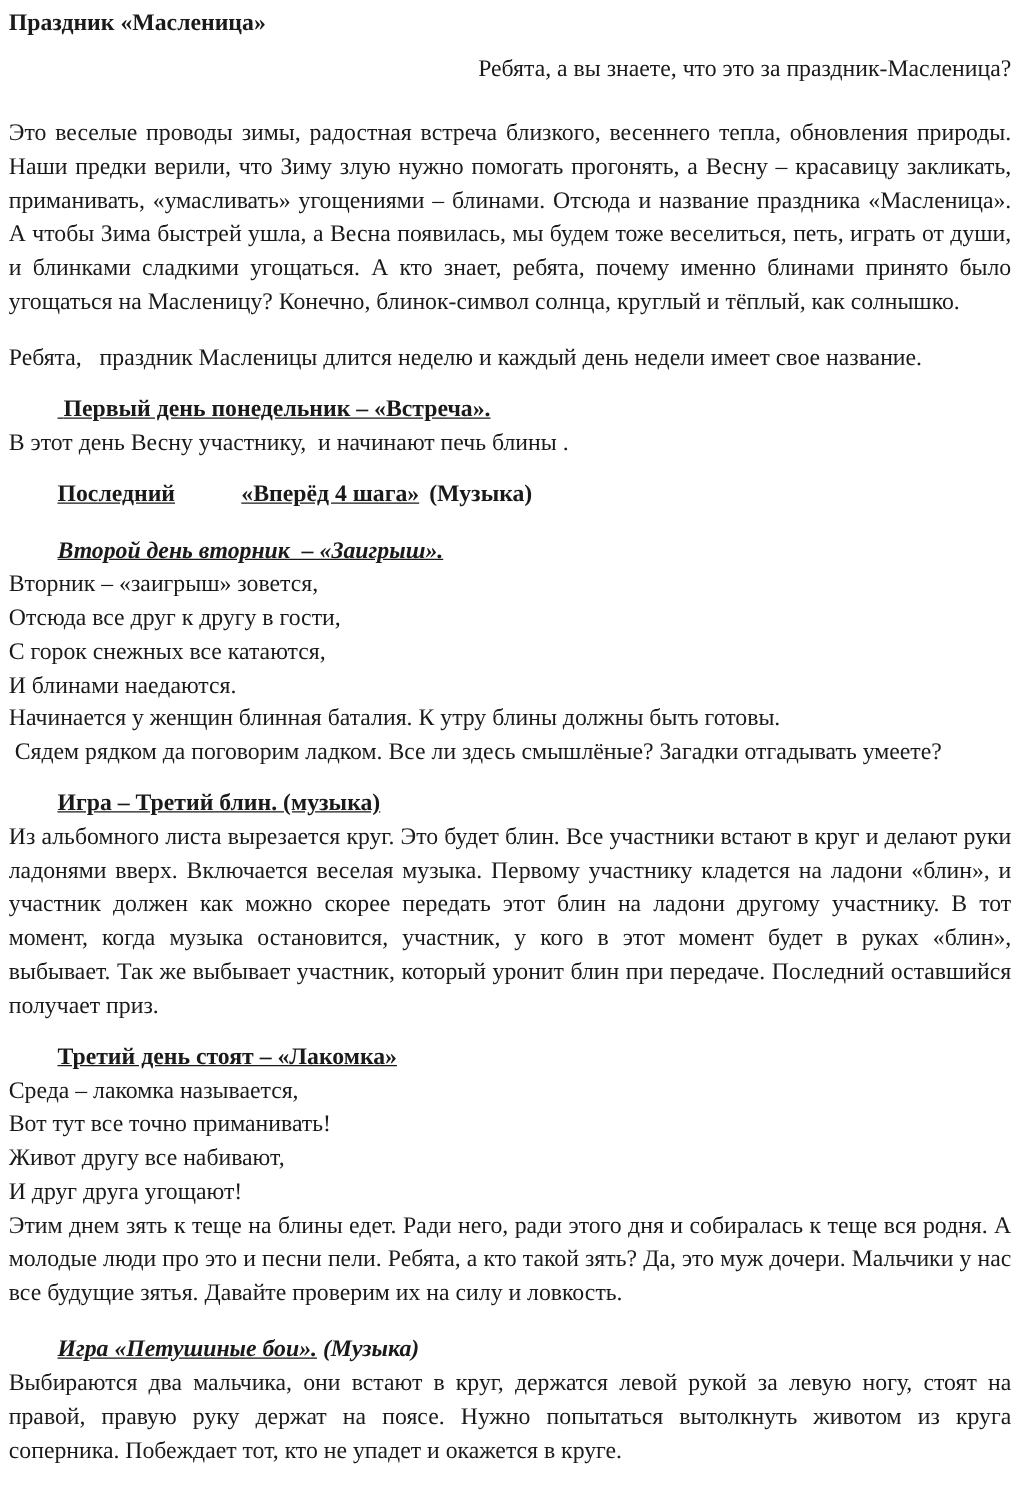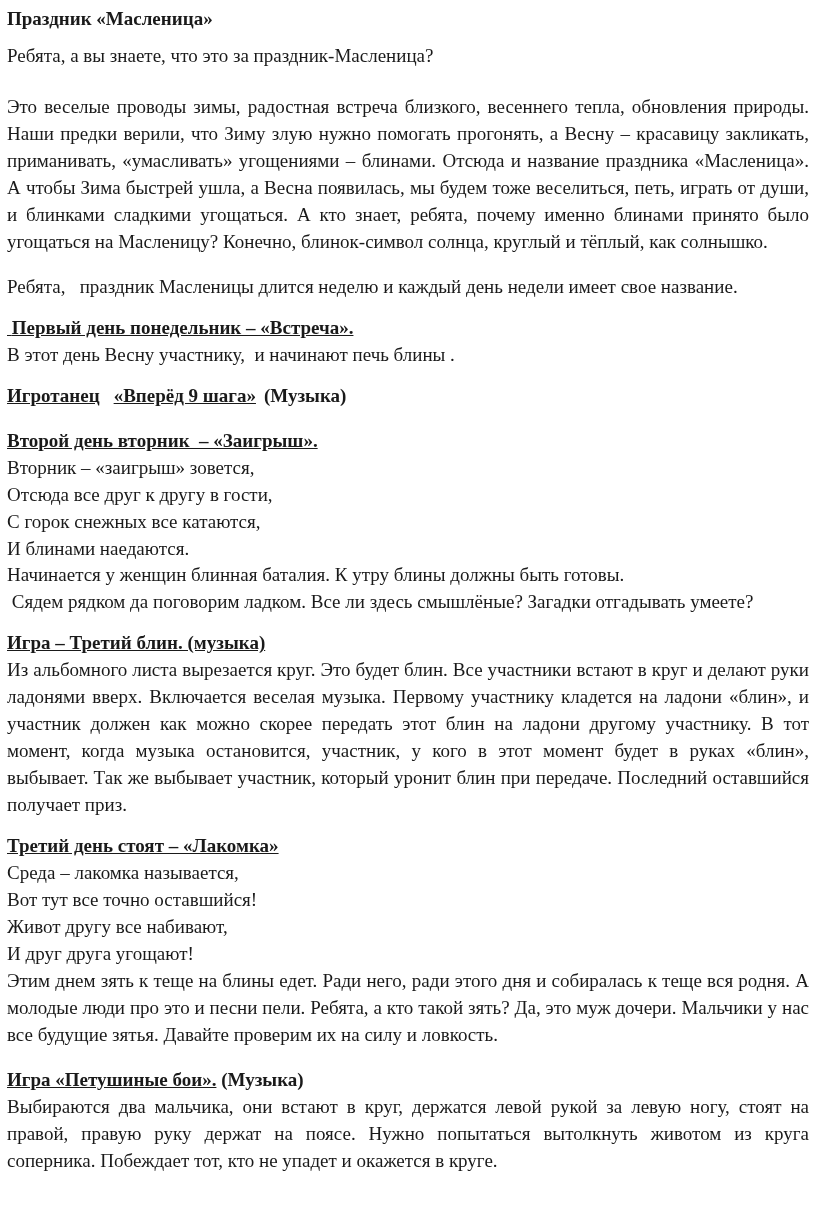--- a/index.html
+++ b/index.html
@@ -12,57 +12,57 @@
     font-family: "Liberation Serif", "DejaVu Serif", serif;
     font-size: 19px;
     line-height: 1.42;
     color: #1a1a1a;
   }
   .p { margin: 0; }
   .pre { white-space: pre-wrap; }
   .justify { text-align: justify; }
   .center { text-align: left; }
   .bold { font-weight: bold; }
-  .hd { font-weight: bold; text-decoration: underline; }
-  .mt-a { margin-top: 10px; }
+  .hd { font-weight: bold; text-decoration: underline; margin-left: 39px; }
+  .mt-a { margin-top: 10px; text-align: right; }
   .mt-b { margin-top: 24px; }
   .mt-c { margin-top: 18px; }
   .mt-d { margin-top: 14px; }
-  .mt-e { margin-top: 18px; }
+  .mt-e { margin-top: 18px; font-style: italic; }
   .sp { display: inline-block; width: 14px; }
   .sp2 { display: inline-block; width: 8px; }
 </style>
 </head>
 <body>
 
 <div class="p center bold">Праздник «Масленица»</div>
 
 <div class="p pre mt-a">Ребята, а вы знаете, что это за праздник-Масленица?</div>
 
 <div class="p justify mt-b"> Это веселые проводы зимы, радостная встреча близкого, весеннего тепла, обновления природы. Наши предки верили, что Зиму злую нужно помогать прогонять, а Весну – красавицу закликать, приманивать, «умасливать» угощениями – блинами. Отсюда и название праздника «Масленица». А чтобы Зима быстрей ушла, а Весна появилась, мы будем тоже веселиться, петь, играть от души, и блинками сладкими угощаться. А кто знает, ребята, почему именно блинами принято было угощаться на Масленицу? Конечно, блинок-символ солнца,  круглый и тёплый, как солнышко.</div>
 
 <div class="p pre mt-c">Ребята,   праздник Масленицы длится неделю и каждый день недели имеет свое название.</div>
 
 <div class="p pre mt-d"><span class="hd"> Первый день понедельник – «Встреча».</span></div>
 <div class="p pre">В этот день Весну участнику,  и начинают печь блины .</div>
 
-<div class="p mt-d"><span class="hd">Игротанец</span><span class="sp"></span><span class="hd">«Вперёд 9 шага»</span><span class="sp2"></span><span class="bold">(Музыка)</span></div>
+<div class="p mt-d"><span class="hd">Последний</span><span class="sp"></span><span class="hd">«Вперёд 4 шага»</span><span class="sp2"></span><span class="bold">(Музыка)</span></div>
 
 <div class="p mt-e"><span class="hd pre">Второй день вторник  – «Заигрыш».</span></div>
 <div class="p pre">Вторник – «заигрыш» зовется,</div>
 <div class="p pre">Отсюда все друг к другу в гости,</div>
 <div class="p pre">С горок снежных все катаются,</div>
 <div class="p pre">И блинами наедаются.</div>
 <div class="p pre">Начинается у женщин блинная баталия. К утру блины должны быть готовы.</div>
 <div class="p pre"> Сядем рядком да поговорим ладком. Все ли здесь смышлёные? Загадки отгадывать умеете?</div>
 
 <div class="p mt-d"><span class="hd">Игра – Третий блин. (музыка)</span></div>
 <div class="p justify">Из альбомного листа вырезается круг. Это будет блин. Все участники встают в круг и делают руки ладонями вверх. Включается веселая музыка. Первому участнику кладется на ладони «блин», и участник должен как можно скорее передать этот блин на ладони другому участнику. В тот момент, когда музыка остановится, участник, у кого в этот момент будет в руках «блин», выбывает. Так же выбывает участник, который уронит блин при передаче. Последний оставшийся получает приз.</div>
 
 <div class="p mt-d"><span class="hd">Третий день стоят – «Лакомка»</span></div>
 <div class="p pre">Среда – лакомка называется,</div>
-<div class="p pre">Вот тут все точно оставшийся!</div>
+<div class="p pre">Вот тут все точно приманивать!</div>
 <div class="p pre">Живот другу все набивают,</div>
 <div class="p pre">И друг друга угощают!</div>
 <div class="p justify">Этим днем зять к теще на блины едет. Ради него, ради этого дня и собиралась к теще вся родня. А молодые люди про это и песни пели. Ребята, а кто такой зять? Да, это муж дочери. Мальчики у нас все будущие зятья. Давайте проверим их на силу и ловкость.</div>
 
 <div class="p mt-e"><span class="hd">Игра «Петушиные бои».</span> <span class="bold">(Музыка)</span></div>
 <div class="p justify">Выбираются два мальчика, они встают в круг, держатся левой рукой за левую ногу, стоят на правой, правую руку держат на поясе. Нужно попытаться вытолкнуть животом из круга соперника. Побеждает тот, кто не упадет и окажется в круге.</div>
 
 </body></html>

